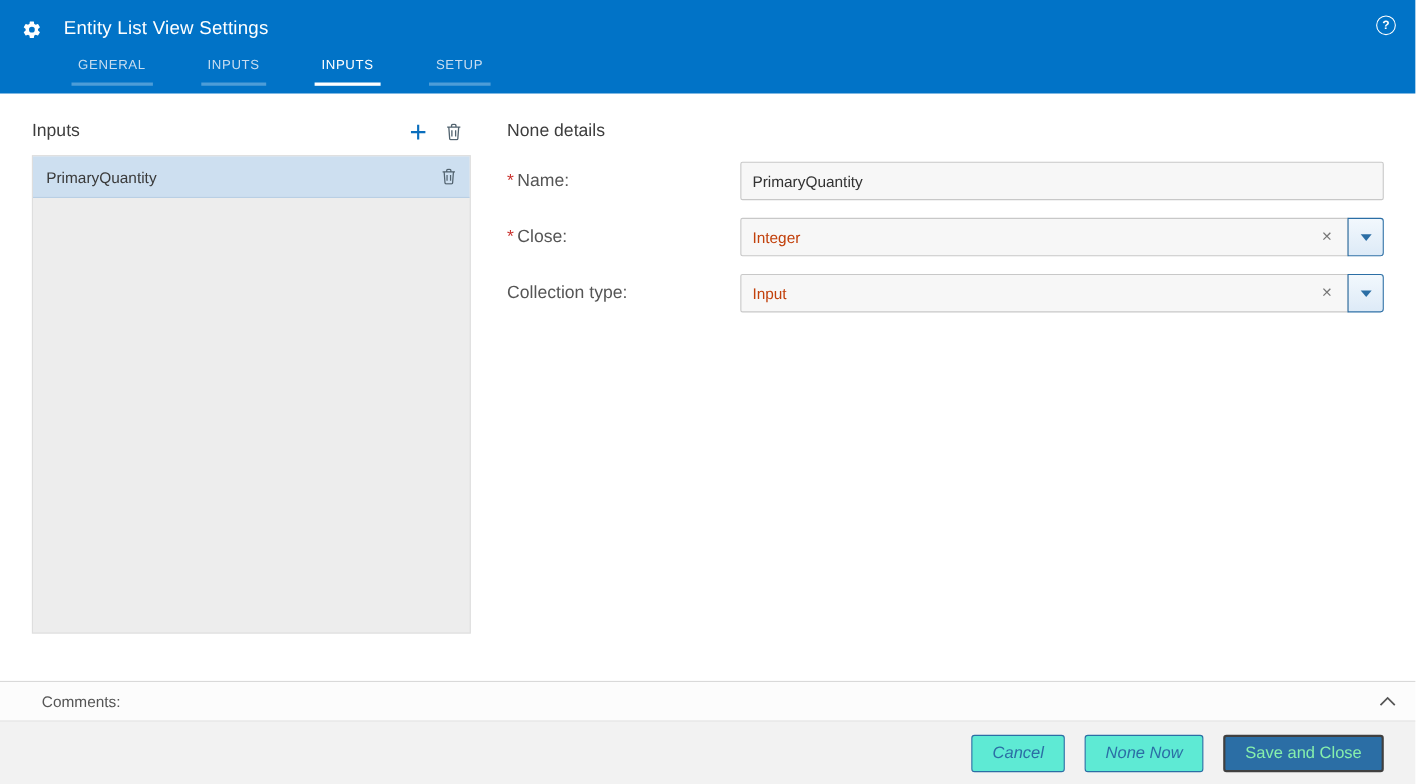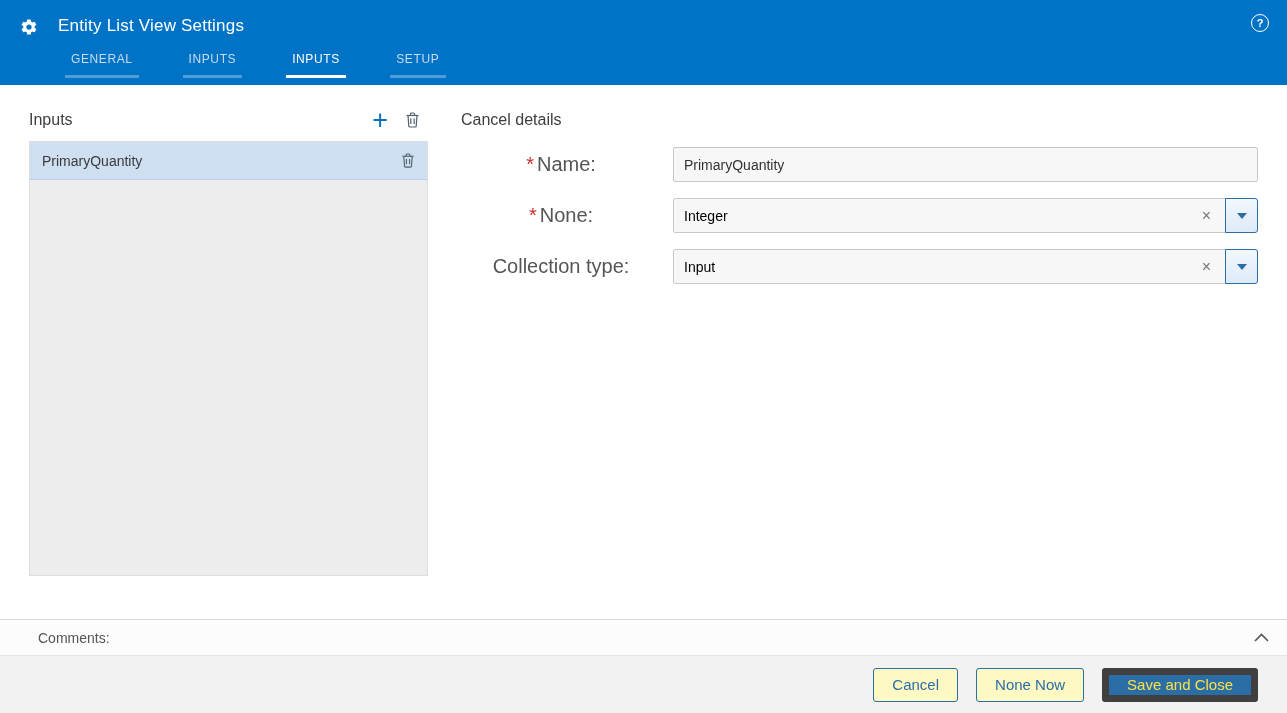--- a/index.html
+++ b/index.html
@@ -56,35 +56,35 @@
     font-size: 14px; color: #3a3a3a; cursor: pointer;
   }
   .list-item.selected { background: #cddff0; border-bottom: 1px solid #b9cfe4; }
   .list-item .row-label { flex: 1; }
 
   
   .right { flex: 1 1 auto; }
   .right-head { height: 30px; margin-bottom: 12px; display: flex; align-items: center; }
   .form-row { display: flex; align-items: center; margin-bottom: 16px; }
   .form-label {
-    width: 212px; flex: 0 0 212px; text-align: center; padding-right: 12px;
-    font-size: 20px; color: #555;
+    width: 212px; flex: 0 0 212px; text-align: left; padding-right: 12px;
+    font-size: 16px; color: #555;
   }
   .req { color: #c9302c; margin-right: 3px; }
   .field-wrap { flex: 1 1 auto; display: flex; height: 35px; }
   input.text-field {
     width: 100%; height: 35px; background: #f7f7f7; border: 1px solid #c8c8c8;
     border-radius: 2px; padding: 0 10px; font-size: 14px; color: #333;
     font-family: "Liberation Sans", sans-serif; outline: none;
   }
   .combo-main {
     flex: 1 1 auto; background: #f7f7f7; border: 1px solid #c8c8c8;
     border-radius: 2px 0 0 2px; display: flex; align-items: center; padding: 0 8px 0 10px;
   }
-  .combo-value { flex: 1; font-size: 14px; color: #000000; }
+  .combo-value { flex: 1; font-size: 14px; color: #c2410c; }
   .clear-x { color: #777; font-size: 16px; padding: 0 6px; cursor: pointer; user-select: none; }
   .combo-btn {
     width: 33px; flex: 0 0 33px; margin-left: -1px;
     border: 1px solid #2b6ea5; border-radius: 0 3px 3px 0;
     background: linear-gradient(#f2f8fd, #ddeaf7);
     display: flex; align-items: center; justify-content: center; cursor: pointer;
   }
   .caret-down {
     width: 0; height: 0; border-left: 5px solid transparent;
     border-right: 5px solid transparent; border-top: 6px solid #2b6ea5;
@@ -101,22 +101,22 @@
 
   
   .footer {
     flex: 0 0 58px; background: #f2f2f2; border-top: 1px solid #e4e4e4;
     display: flex; align-items: center; justify-content: flex-end; padding-right: 29px;
   }
   .btn {
     height: 34px; padding: 0 18px; margin-left: 18px; font-size: 15px;
     border-radius: 3px; cursor: pointer; font-family: "Liberation Sans", sans-serif;
   }
-  .btn.secondary { background: #fef9c3; border: 1px solid #2b6ea5; color: #2b6ea5; }
-  .btn.primary { background: #2b6ea5; border: 7px solid #404040; color: #fde047; }
+  .btn.secondary { background: #5eead4; border: 1px solid #2b6ea5; color: #2b6ea5; font-style: italic; }
+  .btn.primary { background: #2b6ea5; border: 2px solid #404040; color: #86efac; }
 </style>
 </head>
 <body>
 
 <div class="screen">
 
   <div class="header">
     <div class="title-row">
       <span class="gear">
         <svg viewBox="0 0 24 24" width="18" height="18">
@@ -160,35 +160,35 @@
                 <path d="M2.5 3.5l.8 10.6a1 1 0 0 0 1 .9h5.4a1 1 0 0 0 1-.9l.8-10.6"></path>
                 <path d="M5.3 6.5V12M8.7 6.5V12"></path>
               </svg>
           </span>
         </div>
       </div>
     </div>
 
     <div class="right">
       <div class="right-head">
-        <span class="panel-title">Cancel details</span>
+        <span class="panel-title">None details</span>
       </div>
 
       <div class="form-row">
         <div class="form-label">
           <span class="req">*</span><span>Name:</span>
         </div>
         <div class="field-wrap">
           <input class="text-field" type="text" value="PrimaryQuantity" style="">
         </div>
       </div>
 
       <div class="form-row">
         <div class="form-label">
-          <span class="req">*</span><span>None:</span>
+          <span class="req">*</span><span>Close:</span>
         </div>
         <div class="field-wrap">
           <div class="combo-main">
             <span class="combo-value">Integer</span>
             <span class="clear-x">×</span>
           </div>
           <div class="combo-btn">
             <span class="caret-down"></span>
           </div>
         </div>

